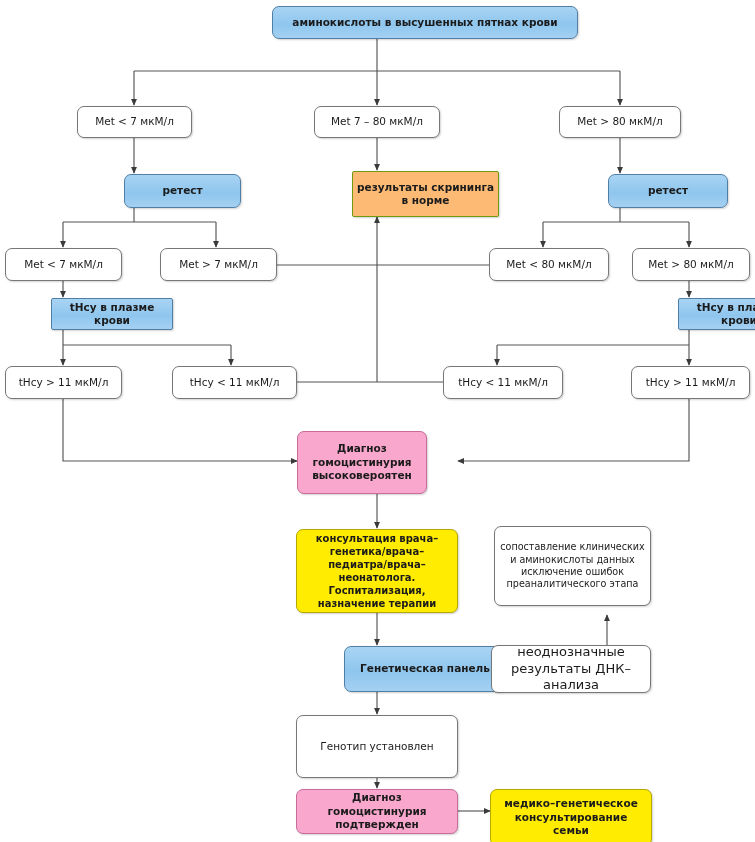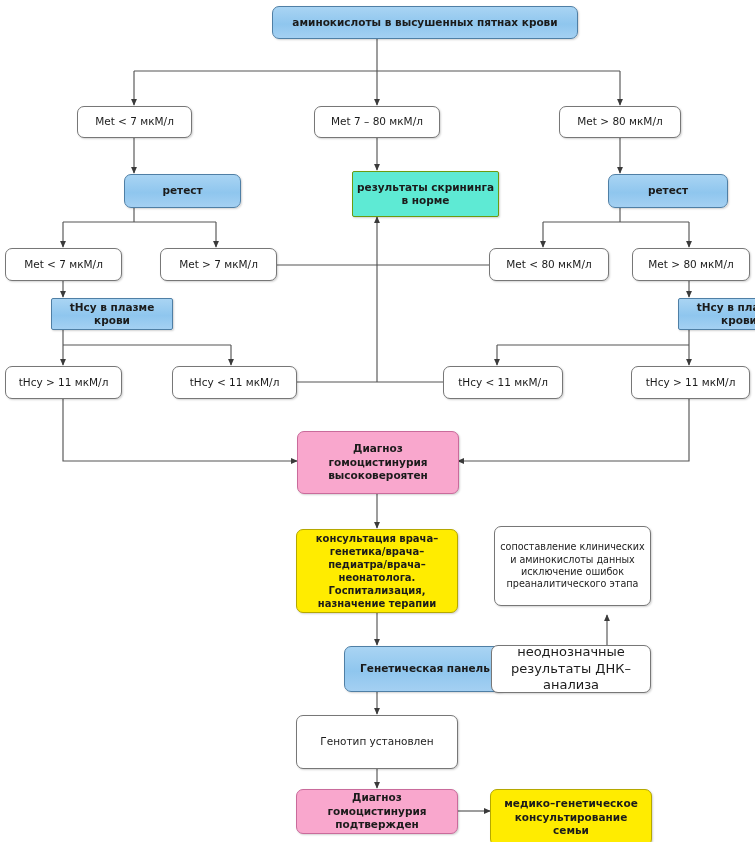--- a/index.html
+++ b/index.html
@@ -33,21 +33,21 @@
     line-height: 1.28;
     padding: 2px 4px;
     box-shadow: 1px 1px 2px rgba(0,0,0,0.18);
     z-index: 2;
   }
   .node.blue {
     background: linear-gradient(180deg,#a9d4f3 0%, #8fc6ee 55%, #a4d0f2 100%);
     border-color: #4f7fa5;
   }
   .node.green {
-    background: #5eead4;
+    background: #fdba74;
     border-color: #6d9a10;
     font-weight: bold;
   }
   .node.green, .node.blue { font-weight: bold; margin-left: 48px; }
   .node.pink {
     background: #f9a7cd;
     border-color: #c96b9b;
     font-weight: bold;
   }
   .node.yellow {
@@ -188,41 +188,41 @@
   </div>
 
   <div class="node plain" style="left:443px; top:366px; width:120px; height:33px;">
     <span class="txt">tHcy &lt; 11 мкМ/л</span>
   </div>
 
   <div class="node plain" style="left:631px; top:366px; width:119px; height:33px;">
     <span class="txt">tHcy &gt; 11 мкМ/л</span>
   </div>
 
-  <div class="node pink" style="left:297px; top:431px; width:162px; height:63px;">
+  <div class="node pink" style="left:297px; top:431px; width:130px; height:63px;">
     <span class="txt">Диагноз гомоцистинурия высоковероятен</span>
   </div>
 
   <div class="node yellow" style="left:296px; top:529px; width:162px; height:84px; font-size:10px; line-height:1.3;">
     <span class="txt">консультация врача–генетика/врача–педиатра/врача–неонатолога. Госпитализация, назначение терапии</span>
   </div>
 
   <div class="node plain" style="left:494px; top:526px; width:157px; height:80px; font-size:9.6px;">
     <span class="txt">сопоставление клинических и аминокислоты данных исключение ошибок преаналитического этапа</span>
   </div>
 
   <div class="node blue" style="left:296px; top:646px; width:162px; height:46px;">
     <span class="txt">Генетическая панель</span>
   </div>
 
   <div class="node plain" style="left:491px; top:645px; width:160px; height:48px; font-size:13px;">
     <span class="txt">неоднозначные результаты ДНК–анализа</span>
   </div>
 
-  <div class="node plain" style="left:296px; top:715px; width:162px; height:54px;">
+  <div class="node plain" style="left:296px; top:715px; width:162px; height:63px;">
     <span class="txt">Генотип установлен</span>
   </div>
 
   <div class="node pink" style="left:296px; top:789px; width:162px; height:45px;">
     <span class="txt">Диагноз гомоцистинурия подтвержден</span>
   </div>
 
   <div class="node yellow" style="left:490px; top:789px; width:162px; height:57px;">
     <span class="txt">медико–генетическое консультирование семьи</span>
   </div>

